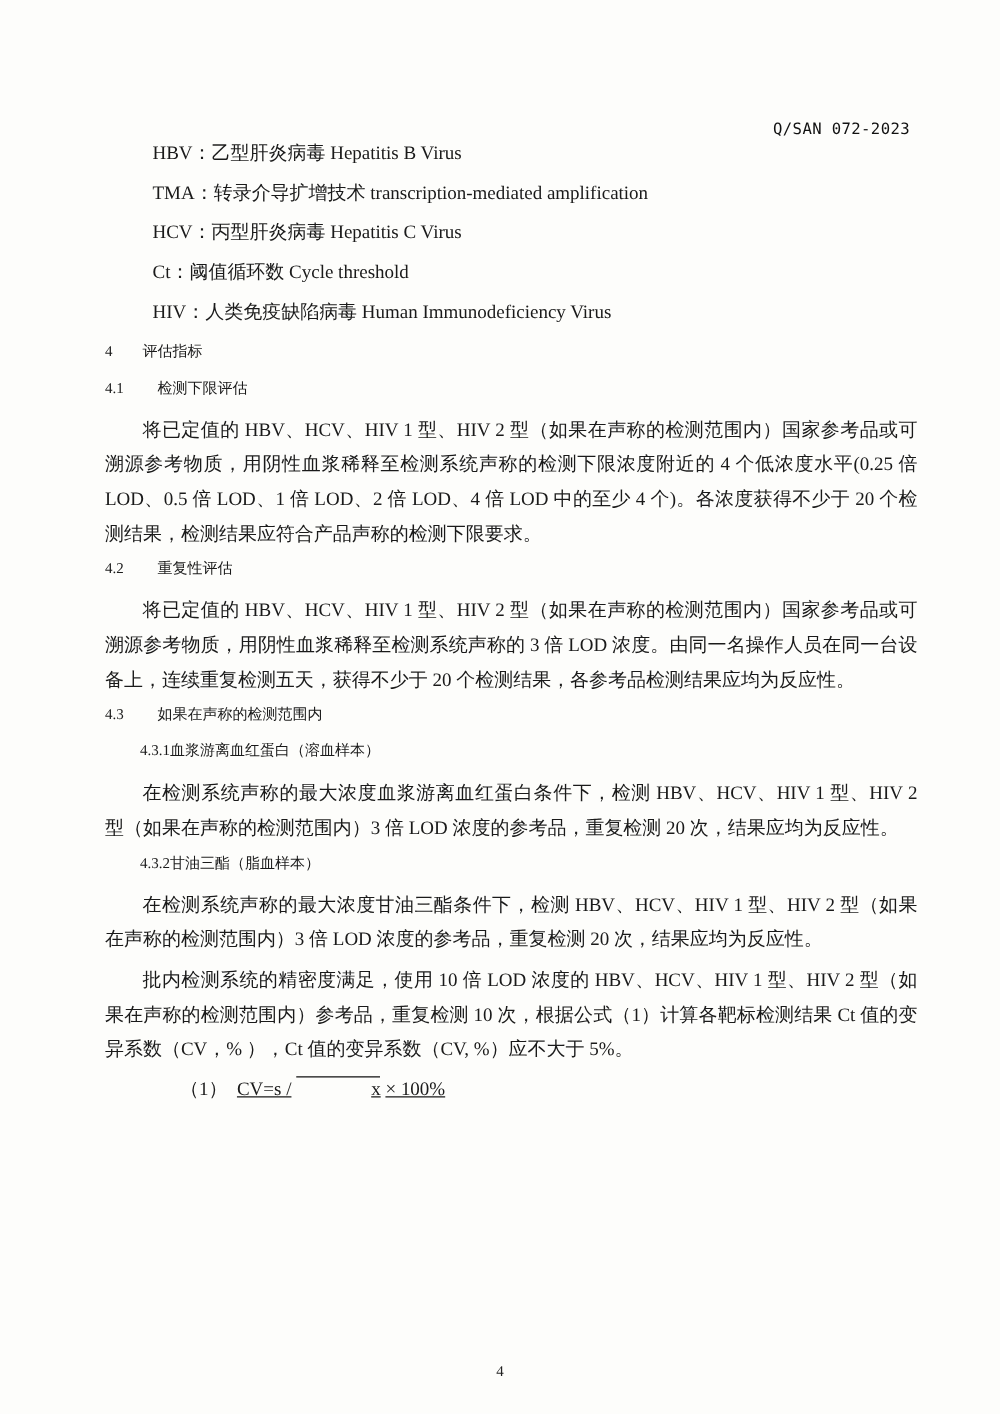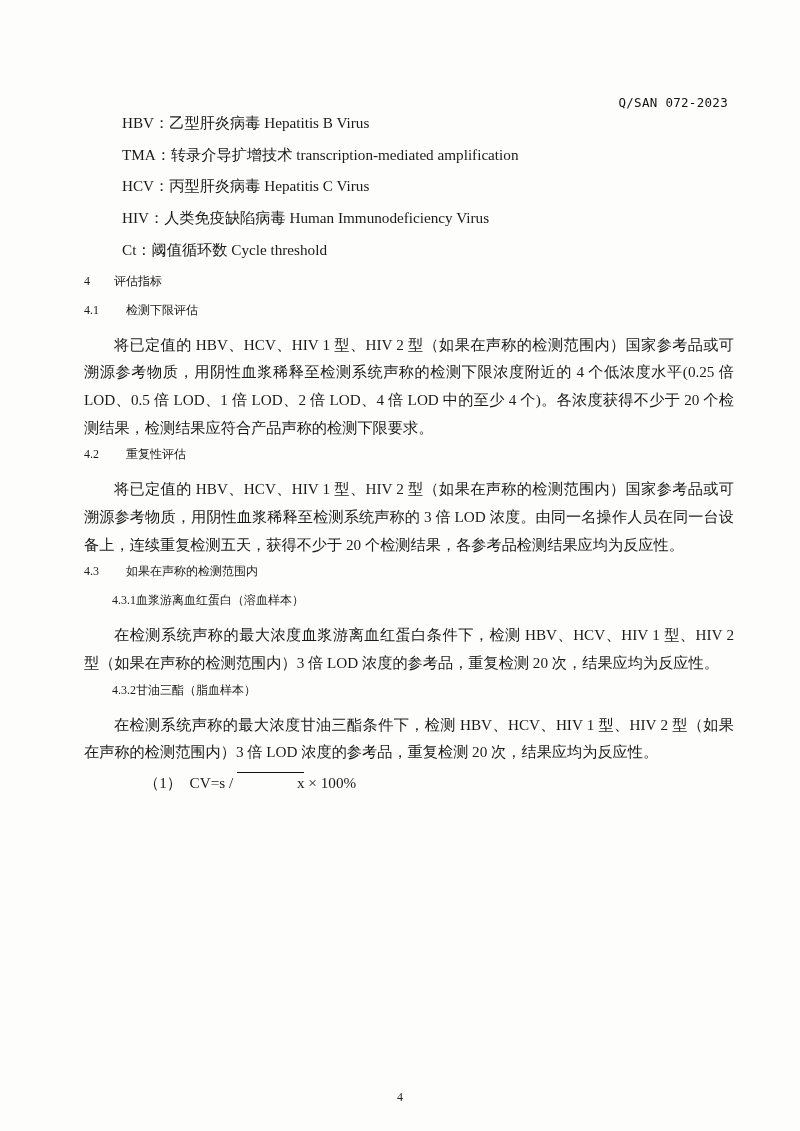--- a/index.html
+++ b/index.html
@@ -90,36 +90,37 @@
     bottom: 26px;
     left: 0;
     width: 800px;
     text-align: center;
     font-size: 12px;
     color: #222;
     font-family: "Liberation Serif", serif;
   }
   .latin {
     font-family: "Liberation Serif", serif;
+    text-decoration: underline;
   }
 </style>
 </head>
 <body>
 
 <div class="page">
 
   <div class="header">Q/SAN 072-2023</div>
 
   <div class="content">
 
     <div class="abbr">HBV：乙型肝炎病毒 Hepatitis B Virus</div>
     <div class="abbr">TMA：转录介导扩增技术  transcription-mediated amplification</div>
     <div class="abbr">HCV：丙型肝炎病毒 Hepatitis C Virus</div>
+    <div class="abbr">Ct：阈值循环数  Cycle threshold</div>
     <div class="abbr">HIV：人类免疫缺陷病毒 Human Immunodeficiency Virus</div>
-    <div class="abbr">Ct：阈值循环数  Cycle threshold</div>
 
     <div class="clause-head">
       <span class="num">4</span><span>评估指标</span>
     </div>
 
     <div class="clause-head">
       <span class="num wide">4.1</span><span>检测下限评估</span>
     </div>
     <div class="para">将已定值的 HBV、HCV、HIV 1 型、HIV 2 型（如果在声称的检测范围内）国家参考品或可溯源参考物质，用阴性血浆稀释至检测系统声称的检测下限浓度附近的 4 个低浓度水平(0.25 倍 LOD、0.5 倍 LOD、1 倍 LOD、2 倍 LOD、4 倍 LOD 中的至少 4 个)。各浓度获得不少于 20 个检测结果，检测结果应符合产品声称的检测下限要求。</div>
 
@@ -135,20 +136,21 @@
     <div class="clause-head">
       <span class="num xwide">4.3.1</span><span>血浆游离血红蛋白（溶血样本）</span>
     </div>
     <div class="para">在检测系统声称的最大浓度血浆游离血红蛋白条件下，检测 HBV、HCV、HIV 1 型、HIV 2 型（如果在声称的检测范围内）3 倍 LOD 浓度的参考品，重复检测 20 次，结果应均为反应性。</div>
 
     <div class="clause-head">
       <span class="num xwide">4.3.2</span><span>甘油三酯（脂血样本）</span>
     </div>
     <div class="para">在检测系统声称的最大浓度甘油三酯条件下，检测 HBV、HCV、HIV 1 型、HIV 2 型（如果在声称的检测范围内）3 倍 LOD 浓度的参考品，重复检测 20 次，结果应均为反应性。</div>
 
+    <div class="para">批内检测系统的精密度满足，使用 10 倍 LOD 浓度的 HBV、HCV、HIV 1 型、HIV 2 型（如果在声称的检测范围内）参考品，重复检测 10 次，根据公式（1）计算各靶标检测结果 Ct 值的变异系数（CV，%  ），Ct 值的变异系数（CV, %）应不大于 5%。</div>
 
     <div class="formula">
       <span>（1）</span>&nbsp;&nbsp;<span class="latin">CV=s /</span>
       <span class="ov"><span class="bar"></span><span class="latin">x</span></span>
       <span class="latin">× 100%</span>
     </div>
 
   </div>
 
   <div class="footer">4</div>

